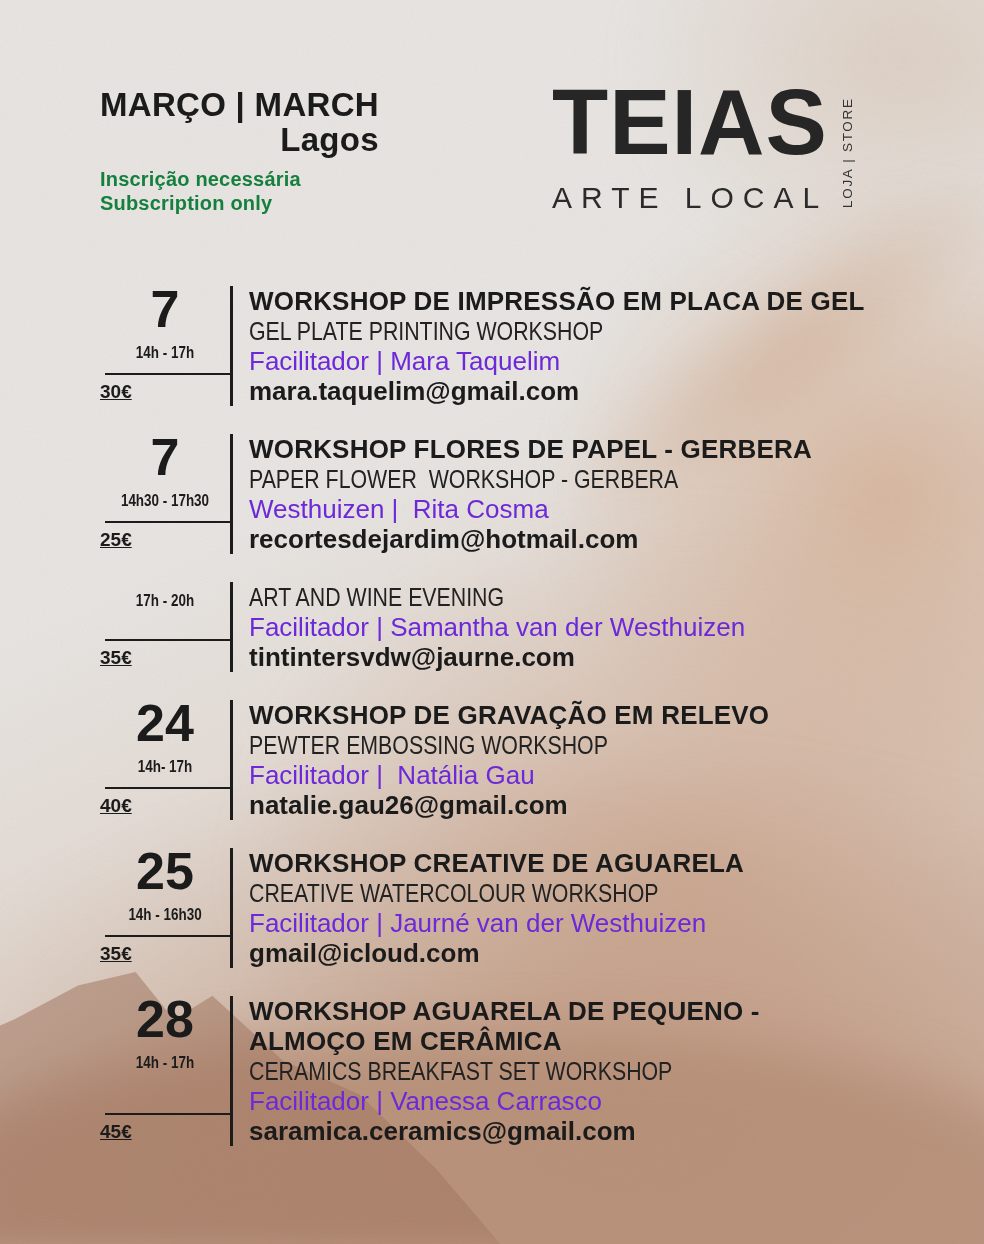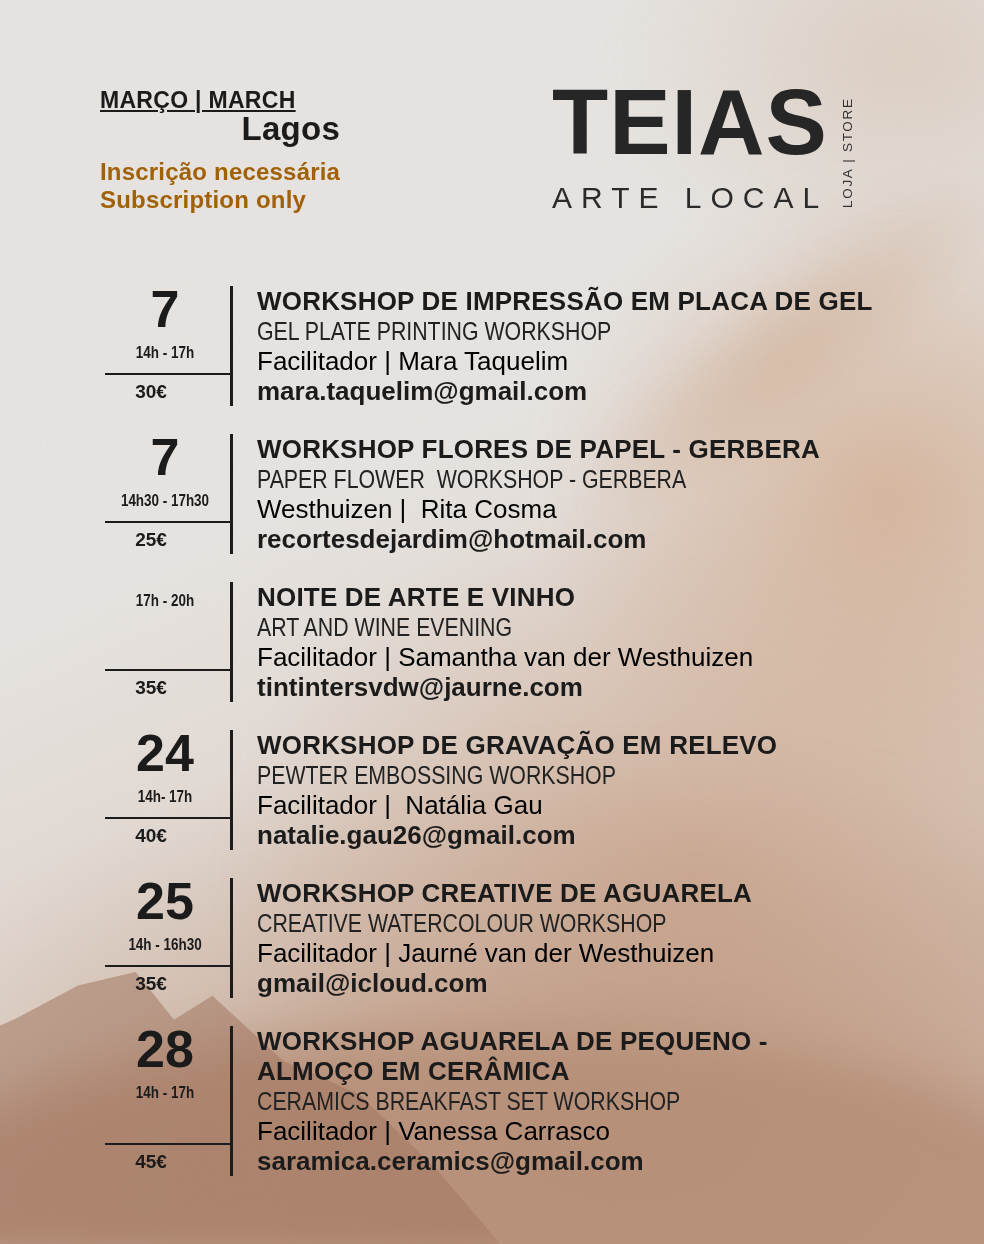--- a/index.html
+++ b/index.html
@@ -27,43 +27,43 @@
         left:-50px; bottom:0; width:640px; height:340px; border-radius:0;
         background:rgba(160,117,95,.55); filter:blur(13px);
         clip-path:polygon(0% 100%, 0% 42%, 10% 34%, 20% 24%, 29% 20%, 35% 34%, 41% 27%, 52% 46%, 64% 56%, 76% 78%, 86% 100%); }
   .w7 { 
         top:270px; right:-90px; width:560px; height:150px; transform:rotate(-38deg); filter:blur(16px);
         background:radial-gradient(closest-side, rgba(193,143,106,.32), rgba(193,143,106,0)); }
   .grain { position:absolute; inset:0; z-index:1; pointer-events:none; }
   
   .content { position:absolute; inset:0; z-index:2; }
   .header { position:absolute; left:100px; top:88px; }
-  .month  { font-size:23px; font-weight:800; letter-spacing:.3px; line-height:1.05;text-decoration:underline; }
+  .month  { font-size:33px; font-weight:800; letter-spacing:.3px; line-height:1.05; }
   .city   { font-size:33px; font-weight:800; letter-spacing:.3px; line-height:1.05;text-align:right; }
-  .notes  { margin-top:11px; font-size:24px; font-weight:700; line-height:1.17; letter-spacing:.2px; color:#a16207; }
+  .notes  { margin-top:11px; font-size:20px; font-weight:700; line-height:1.17; letter-spacing:.2px; color:#15803d; }
   .logo { position:absolute; left:552px; top:80px; width:280px; }
   .brand { font-size:92px; font-weight:800; line-height:.92; letter-spacing:1px; white-space:nowrap; color:#262626; }
   .tagline { margin-top:16px; font-size:30px; font-weight:200; letter-spacing:9px; white-space:nowrap; color:#2b2b2b; }
   .side-label { position:absolute; left:288px; top:6px; height:122px;
         writing-mode:vertical-rl; transform:rotate(180deg);
         font-size:13.5px; font-weight:500; letter-spacing:1.7px; color:#333; white-space:nowrap; }
   .events { position:absolute; left:100px; top:286px; width:800px; }
   .event  { display:flex; align-items:stretch; margin-bottom:28px; }
   .date-col { flex:0 0 130px; width:130px; display:flex; flex-direction:column; }
   .day   { font-size:52px; font-weight:800; line-height:.92; text-align:center; }
   .time  { font-size:16px; font-weight:700; text-align:center; margin-top:10px;
            transform:scaleX(.84); transform-origin:center; white-space:nowrap; }
   .rule  { margin-top:auto; margin-left:5px; margin-bottom:7px; border-top:2.5px solid #1c1c1c; }
-  .price { font-size:19px; font-weight:700; text-align:center; padding-right:28px; line-height:1; padding-bottom:5px; }
-  .details { border-left:3px solid #1c1c1c; padding-left:24px; width:648px; }
+  .price { font-size:19px; font-weight:700; text-align:left; padding-right:28px; line-height:1; padding-bottom:5px;text-decoration:underline; }
+  .details { border-left:3px solid #1c1c1c; padding-left:16px; width:648px; }
   .details > div { font-size:26px; line-height:30px; }
   .title-pt { font-weight:800; letter-spacing:.2px; }
   .title-en { font-weight:400; color:#222; transform:scaleX(.82); transform-origin:left center;
               white-space:pre; }
-  .facilitator { font-weight:400; color:#000000; white-space:pre-wrap; }
+  .facilitator { font-weight:400; color:#6d28d9; white-space:pre-wrap; }
   .email { font-weight:700; }
 </style>
 </head>
 <body>
 
 <div class="poster">
 
   <div class="bg">
     <div class="wash w0"></div>
     <div class="wash w1"></div>
@@ -132,21 +132,20 @@
         </div>
       </div>
 
       <div class="event">
         <div class="date-col">
           <div class="time">17h - 20h</div>
           <div class="rule"></div>
           <div class="price">35€</div>
         </div>
         <div class="details">
-          <div class="title-pt">NOITE DE ARTE E VINHO</div>
           <div class="title-en">ART AND WINE EVENING</div>
           <div class="facilitator">Facilitador | Samantha van der Westhuizen</div>
           <div class="email">tintintersvdw@jaurne.com</div>
         </div>
       </div>
 
       <div class="event">
         <div class="date-col">
           <div class="day">24</div>
           <div class="time">14h- 17h</div>

